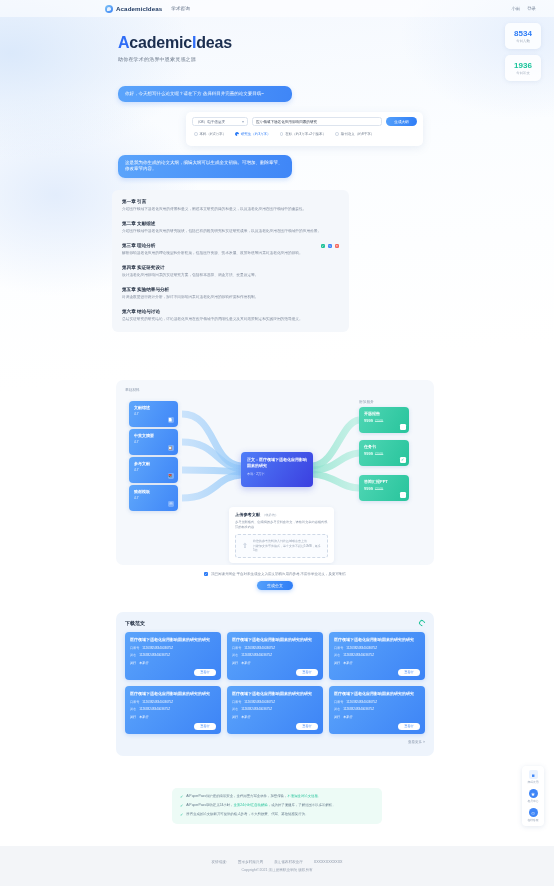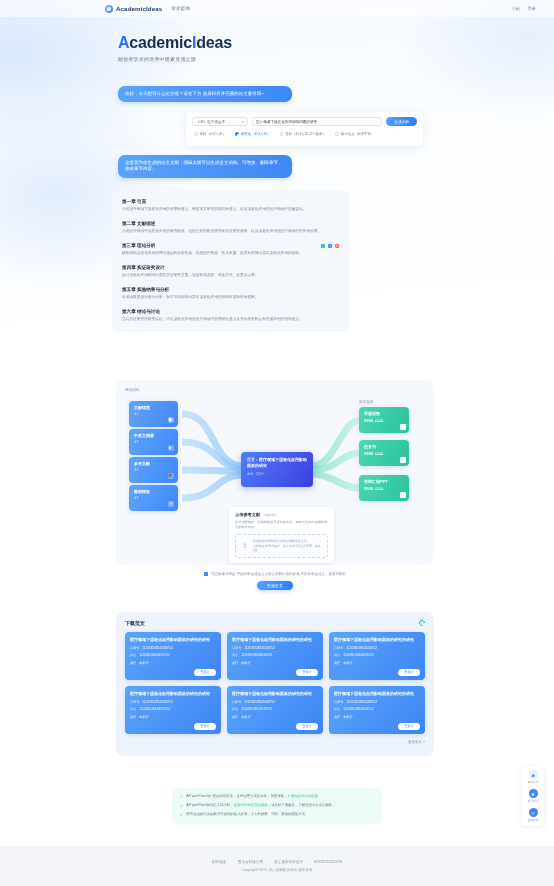--- a/index.html
+++ b/index.html
@@ -209,20 +209,30 @@
     </div>
   </div>
 
   <div class="hero">
     <div class="hero-title">
       <span class="c1">A</span><span class="c2">cademic</span><span class="c3">I</span><span class="c4">deas</span>
     </div>
     <div class="hero-sub">助你在学术的浩界中恩索灵感之源</div>
   </div>
 
+  <div class="stats">
+    <div class="stat">
+      <div class="stat-num blue">8534</div>
+      <div class="stat-label">今日人数</div>
+    </div>
+    <div class="stat">
+      <div class="stat-num green">1936</div>
+      <div class="stat-label">今日论文</div>
+    </div>
+  </div>
 
   <div class="bubble bubble-1">你好，今天想写什么论文呢？请在下方 选择科目并完善的论文要目哦~</div>
   <div class="bubble bubble-2">这是我为你生成的论文大纲，编辑大纲可以生成全文初稿。可增加、删除章节、修改章节内容。</div>
 
   <div class="search-panel">
     <div class="search-row">
       <div class="select-box">
         <span class="sel-txt">（08）电子信息类</span>
         <span class="caret"></span>
       </div>

